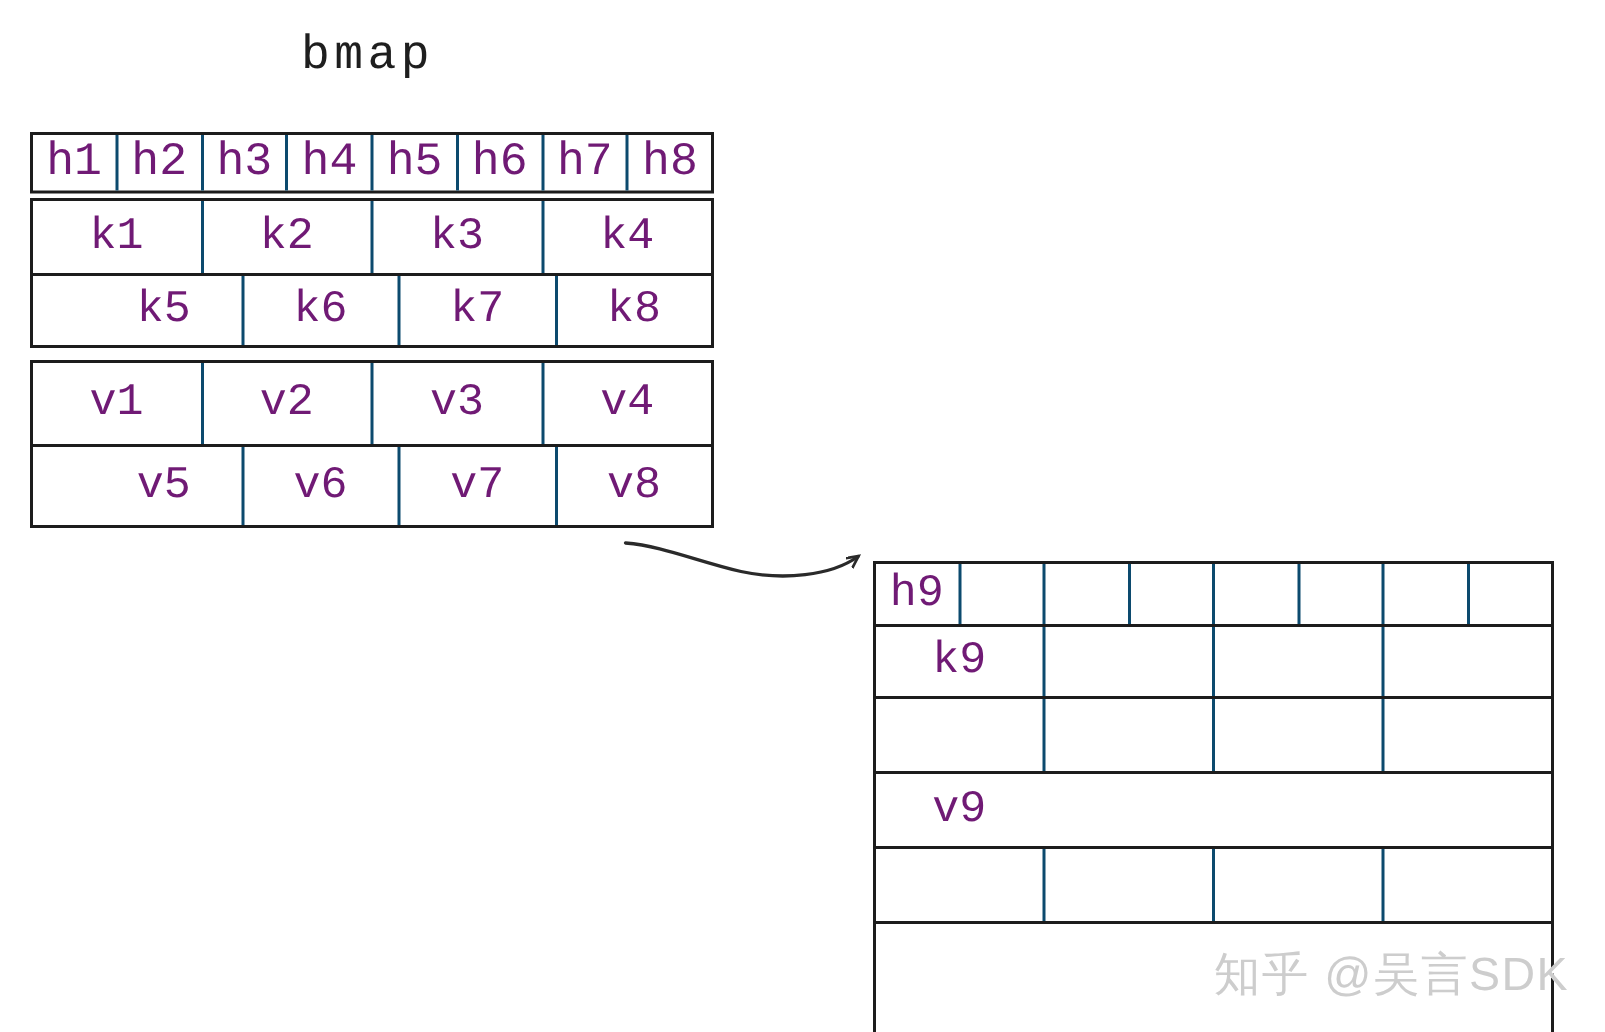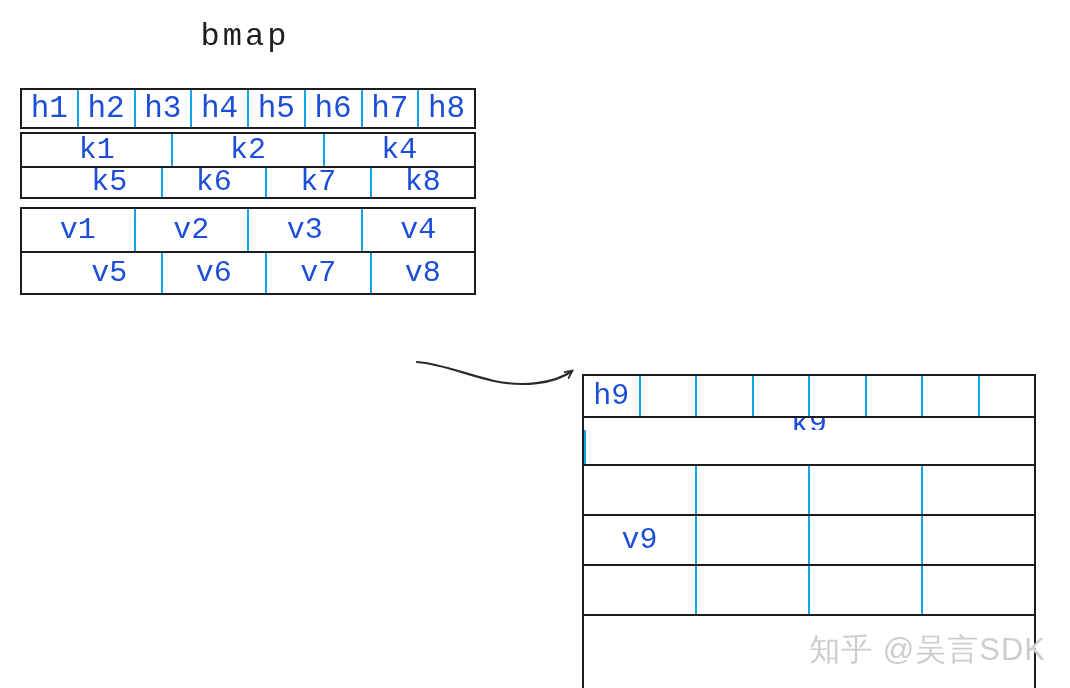--- a/index.html
+++ b/index.html
@@ -12,43 +12,43 @@
     color:#262626;
   }
   .title {
     position:absolute; left:130px; top:18px; width:230px;
     text-align:center; font-size:32px; letter-spacing:3px; color:#1e1e1e;
   }
   
   .ltable { position:absolute; left:20px; top:88px; width:456px; }
   .block { border:2px solid #1c1c1c; background:#fff; }
   .block-tophash  { height:41px; margin-bottom:3px; }
-  .block-keys     { height:67px; margin-bottom:8px; }
-  .block-values   { height:88px; margin-bottom:10px; }
+  .block-keys     { height:100px; margin-bottom:8px; }
+  .block-values   { height:112px; margin-bottom:10px; }
   .block-overflow { height:50px; }
   .row { display:flex; width:100%; height:100%; }
   .block-keys .row, .block-values .row { height:50%; }
   .block-keys .row + .row, .block-values .row + .row { border-top:2px solid #1c1c1c;padding-left:36px; }
   .cell {
     flex:1; display:flex; align-items:center; justify-content:center;
-    font-size:30px; color:#1d4ed8; white-space:pre; overflow:hidden;
+    font-size:30px; color:#701a75; white-space:pre; overflow:hidden;
   }
-  .cell + .cell { border-left:2px solid #0ea5e9; }
+  .cell + .cell { border-left:2px solid #0c4a6e; }
   .block-tophash .cell { font-size:31px; }
   
   .rtable {
     position:absolute; left:582px; top:374px; width:454px; height:376px;
     border:2px solid #1c1c1c; background:#fff;
   }
   .rtable .row { width:100%; }
   .rtable .row + .row { border-top:2px solid #1c1c1c; }
   .r-tophash  { height:40px; }
-  .r-keys1    { height:48px;flex-direction:column; }
+  .r-keys1    { height:48px; }
   .r-keys2    { height:50px; }
-  .r-values1  { height:50px; }
+  .r-values1  { height:50px;align-items:center; }
   .r-values2  { height:50px; }
   .r-overflow { height:54px; }
   
   .arrow-layer { position:absolute; left:0; top:0; width:1070px; height:688px; pointer-events:none; }
   
   .watermark {
     position:absolute; right:24px; top:629px;
     font-family:"Liberation Sans","DejaVu Sans",sans-serif;
     font-size:31px; letter-spacing:1px; color:#cdcdcd;
     text-shadow:1px 1px 0 #ffffff;
@@ -73,20 +73,21 @@
         <div class="cell">h6</div>
         <div class="cell">h7</div>
         <div class="cell">h8</div>
       </div>
     </div>
 
     <div class="block block-keys">
       <div class="row">
         <div class="cell">k1</div>
         <div class="cell">k2</div>
+        <div class="cell">k3</div>
         <div class="cell">k4</div>
       </div>
       <div class="row">
         <div class="cell">k5</div>
         <div class="cell">k6</div>
         <div class="cell">k7</div>
         <div class="cell">k8</div>
       </div>
     </div>
 

